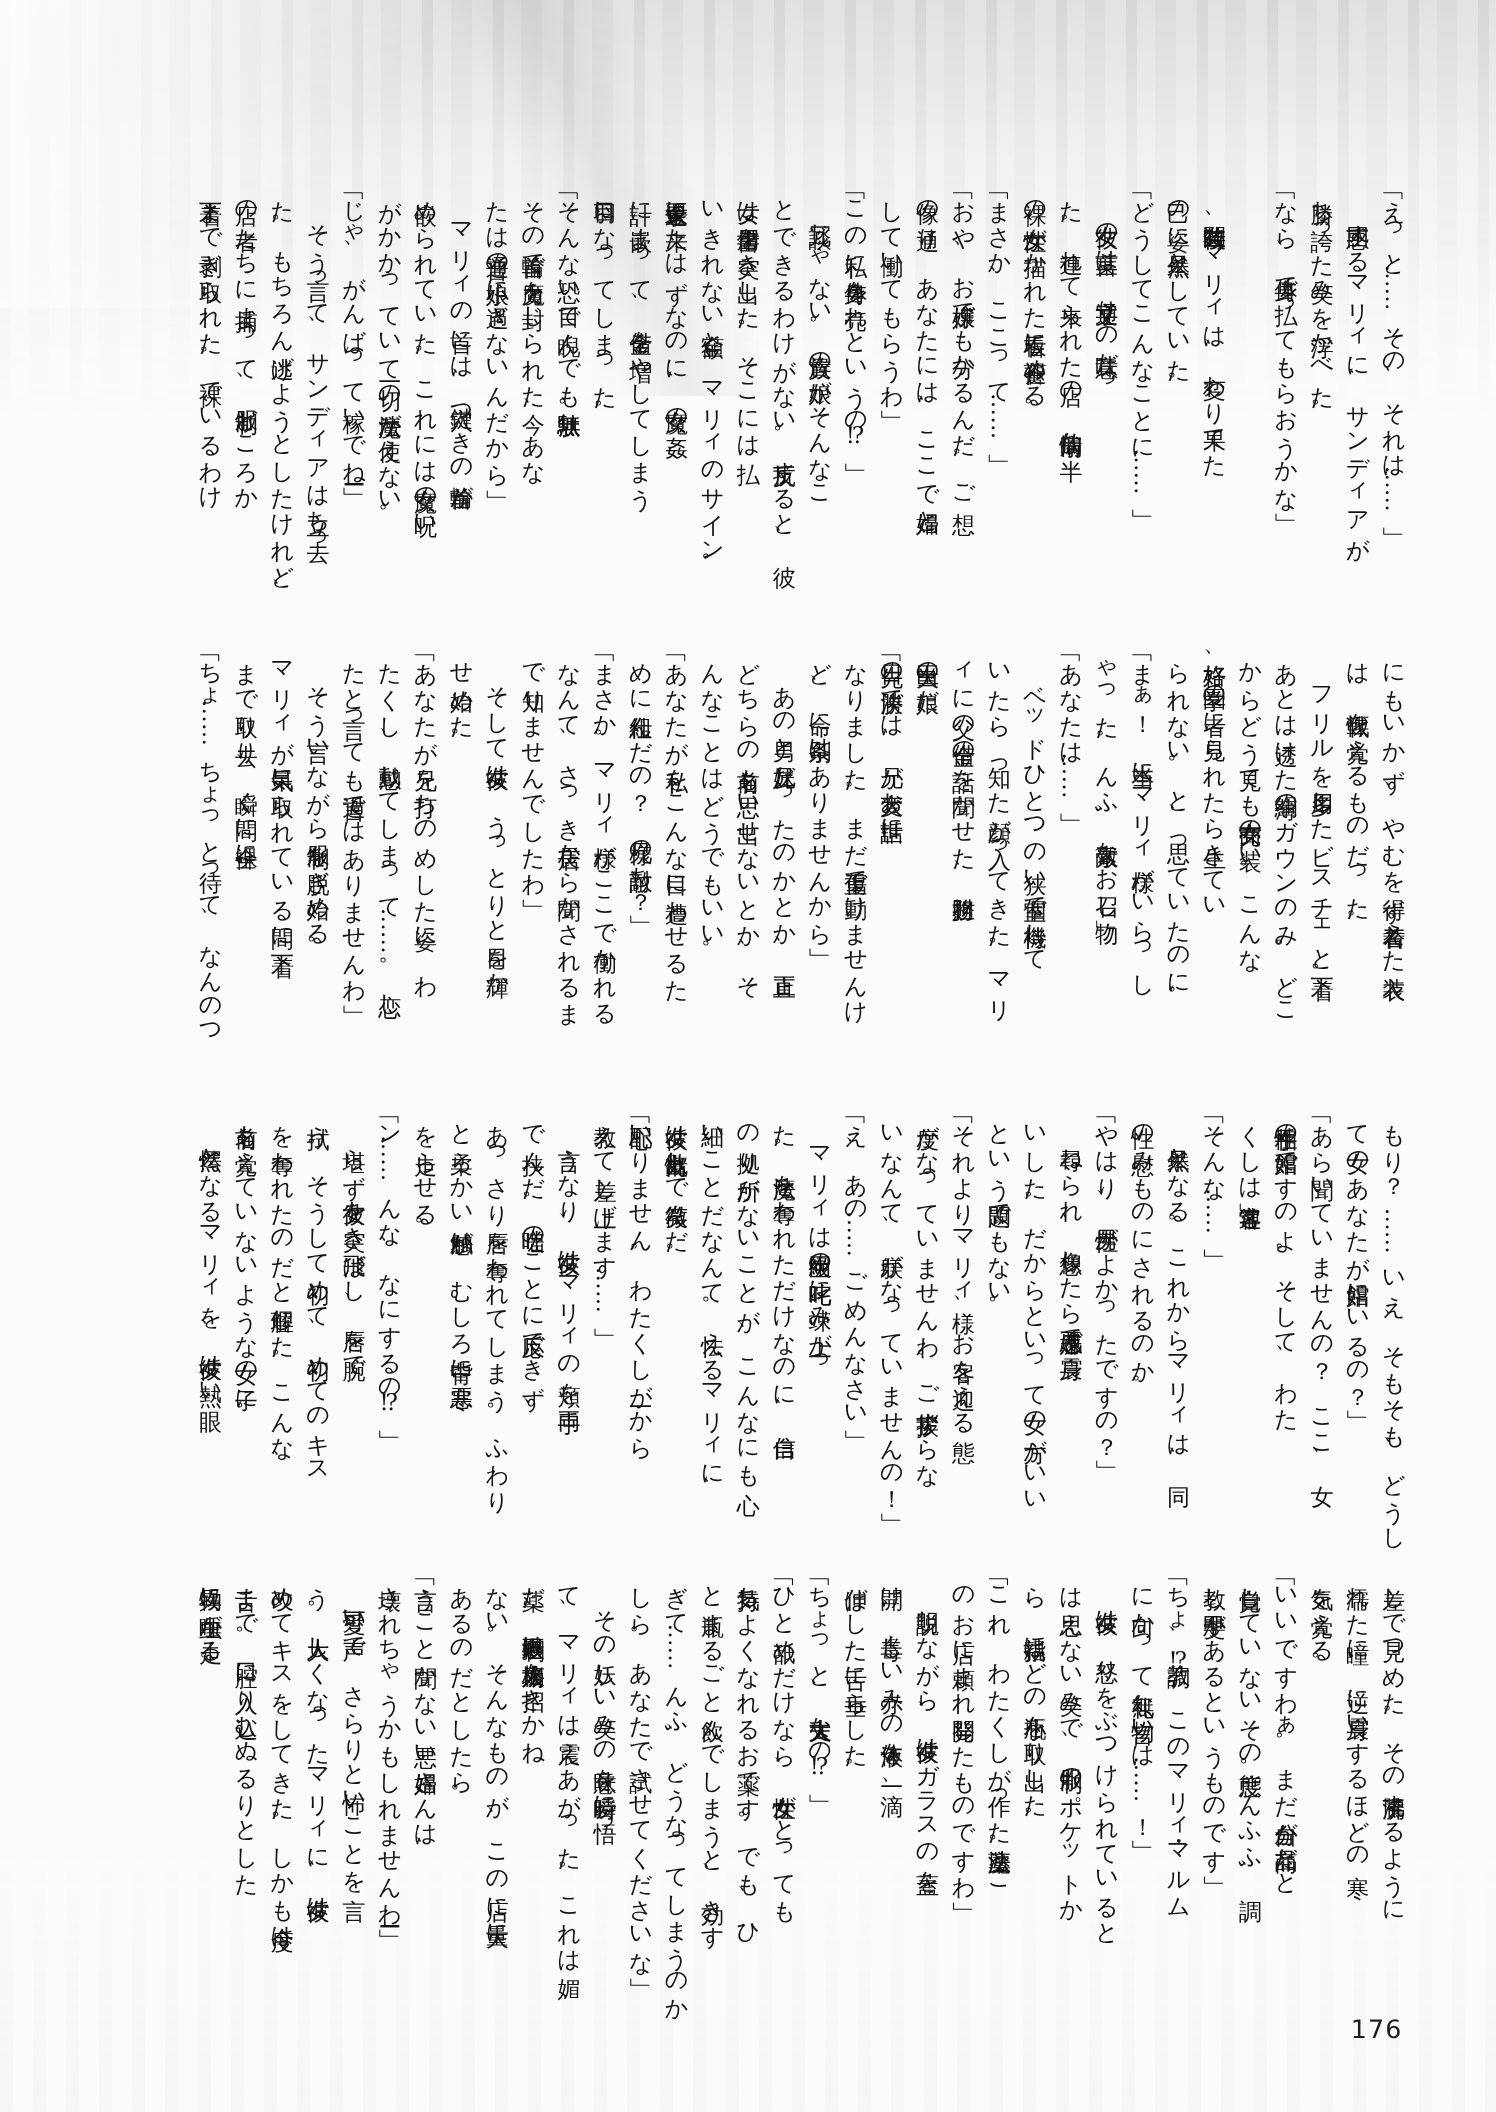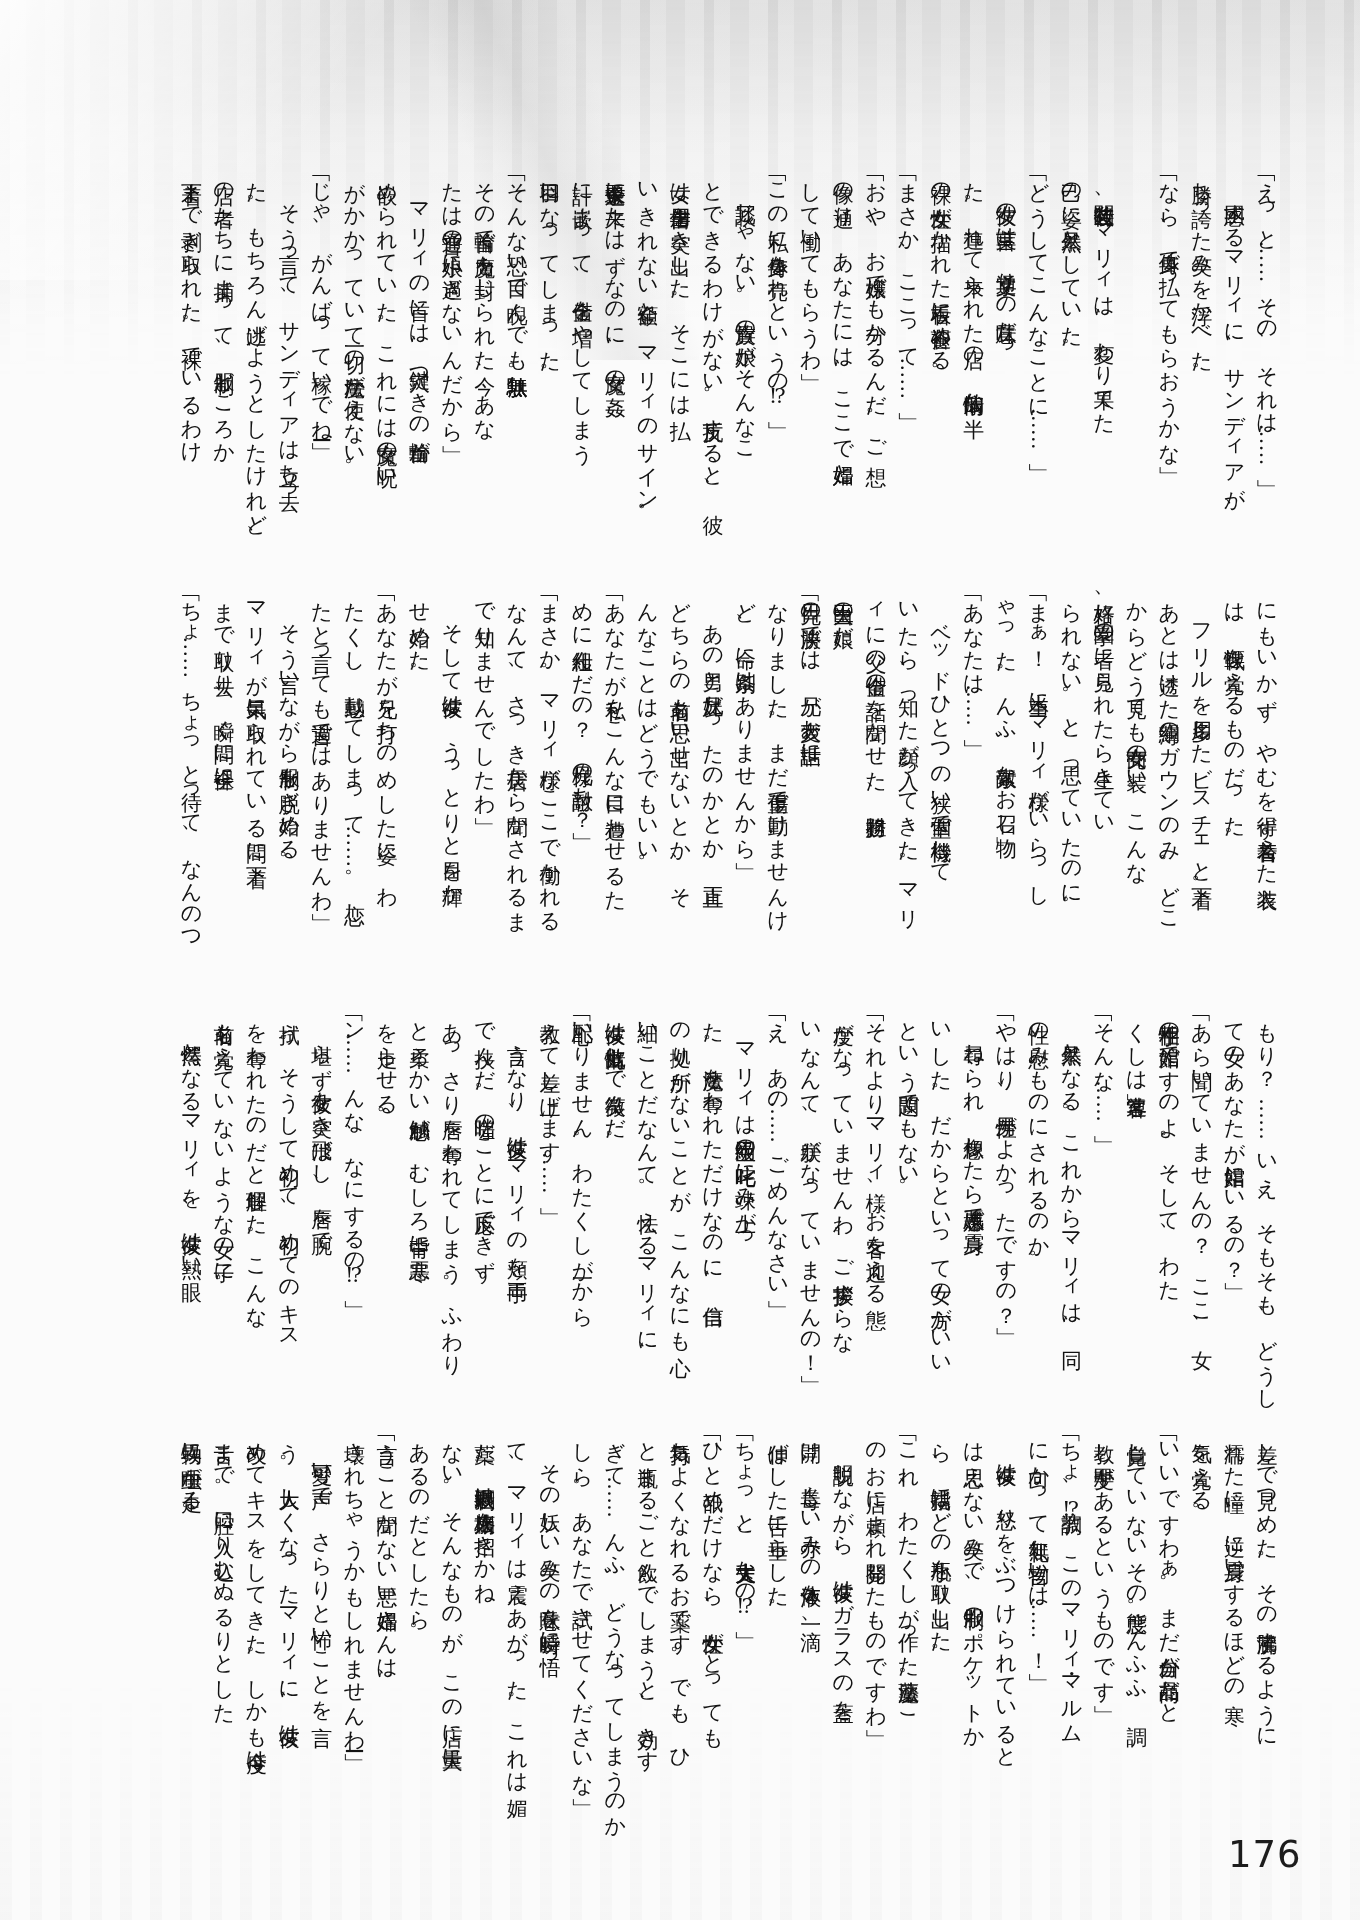--- a/index.html
+++ b/index.html
@@ -72,21 +72,21 @@
     font-weight: normal;
   }
   .band-1 { top: 168px; }
   .band-2 { top: 588px; }
   .band-3 { top: 1008px; }
   .band-4 { top: 1428px; }
   .page-number {
     position: absolute;
     top: 1833px;
     left: 1228px;
-    font-size: 37px;
+    font-size: 23px;
     color: #1c1c1c;
     font-family: "DejaVu Sans", "Liberation Sans", sans-serif;
     letter-spacing: 1px;
   }
 </style>
 </head>
 <body>
 
 <div class="page">
   <div class="bg-tint-top"></div>

